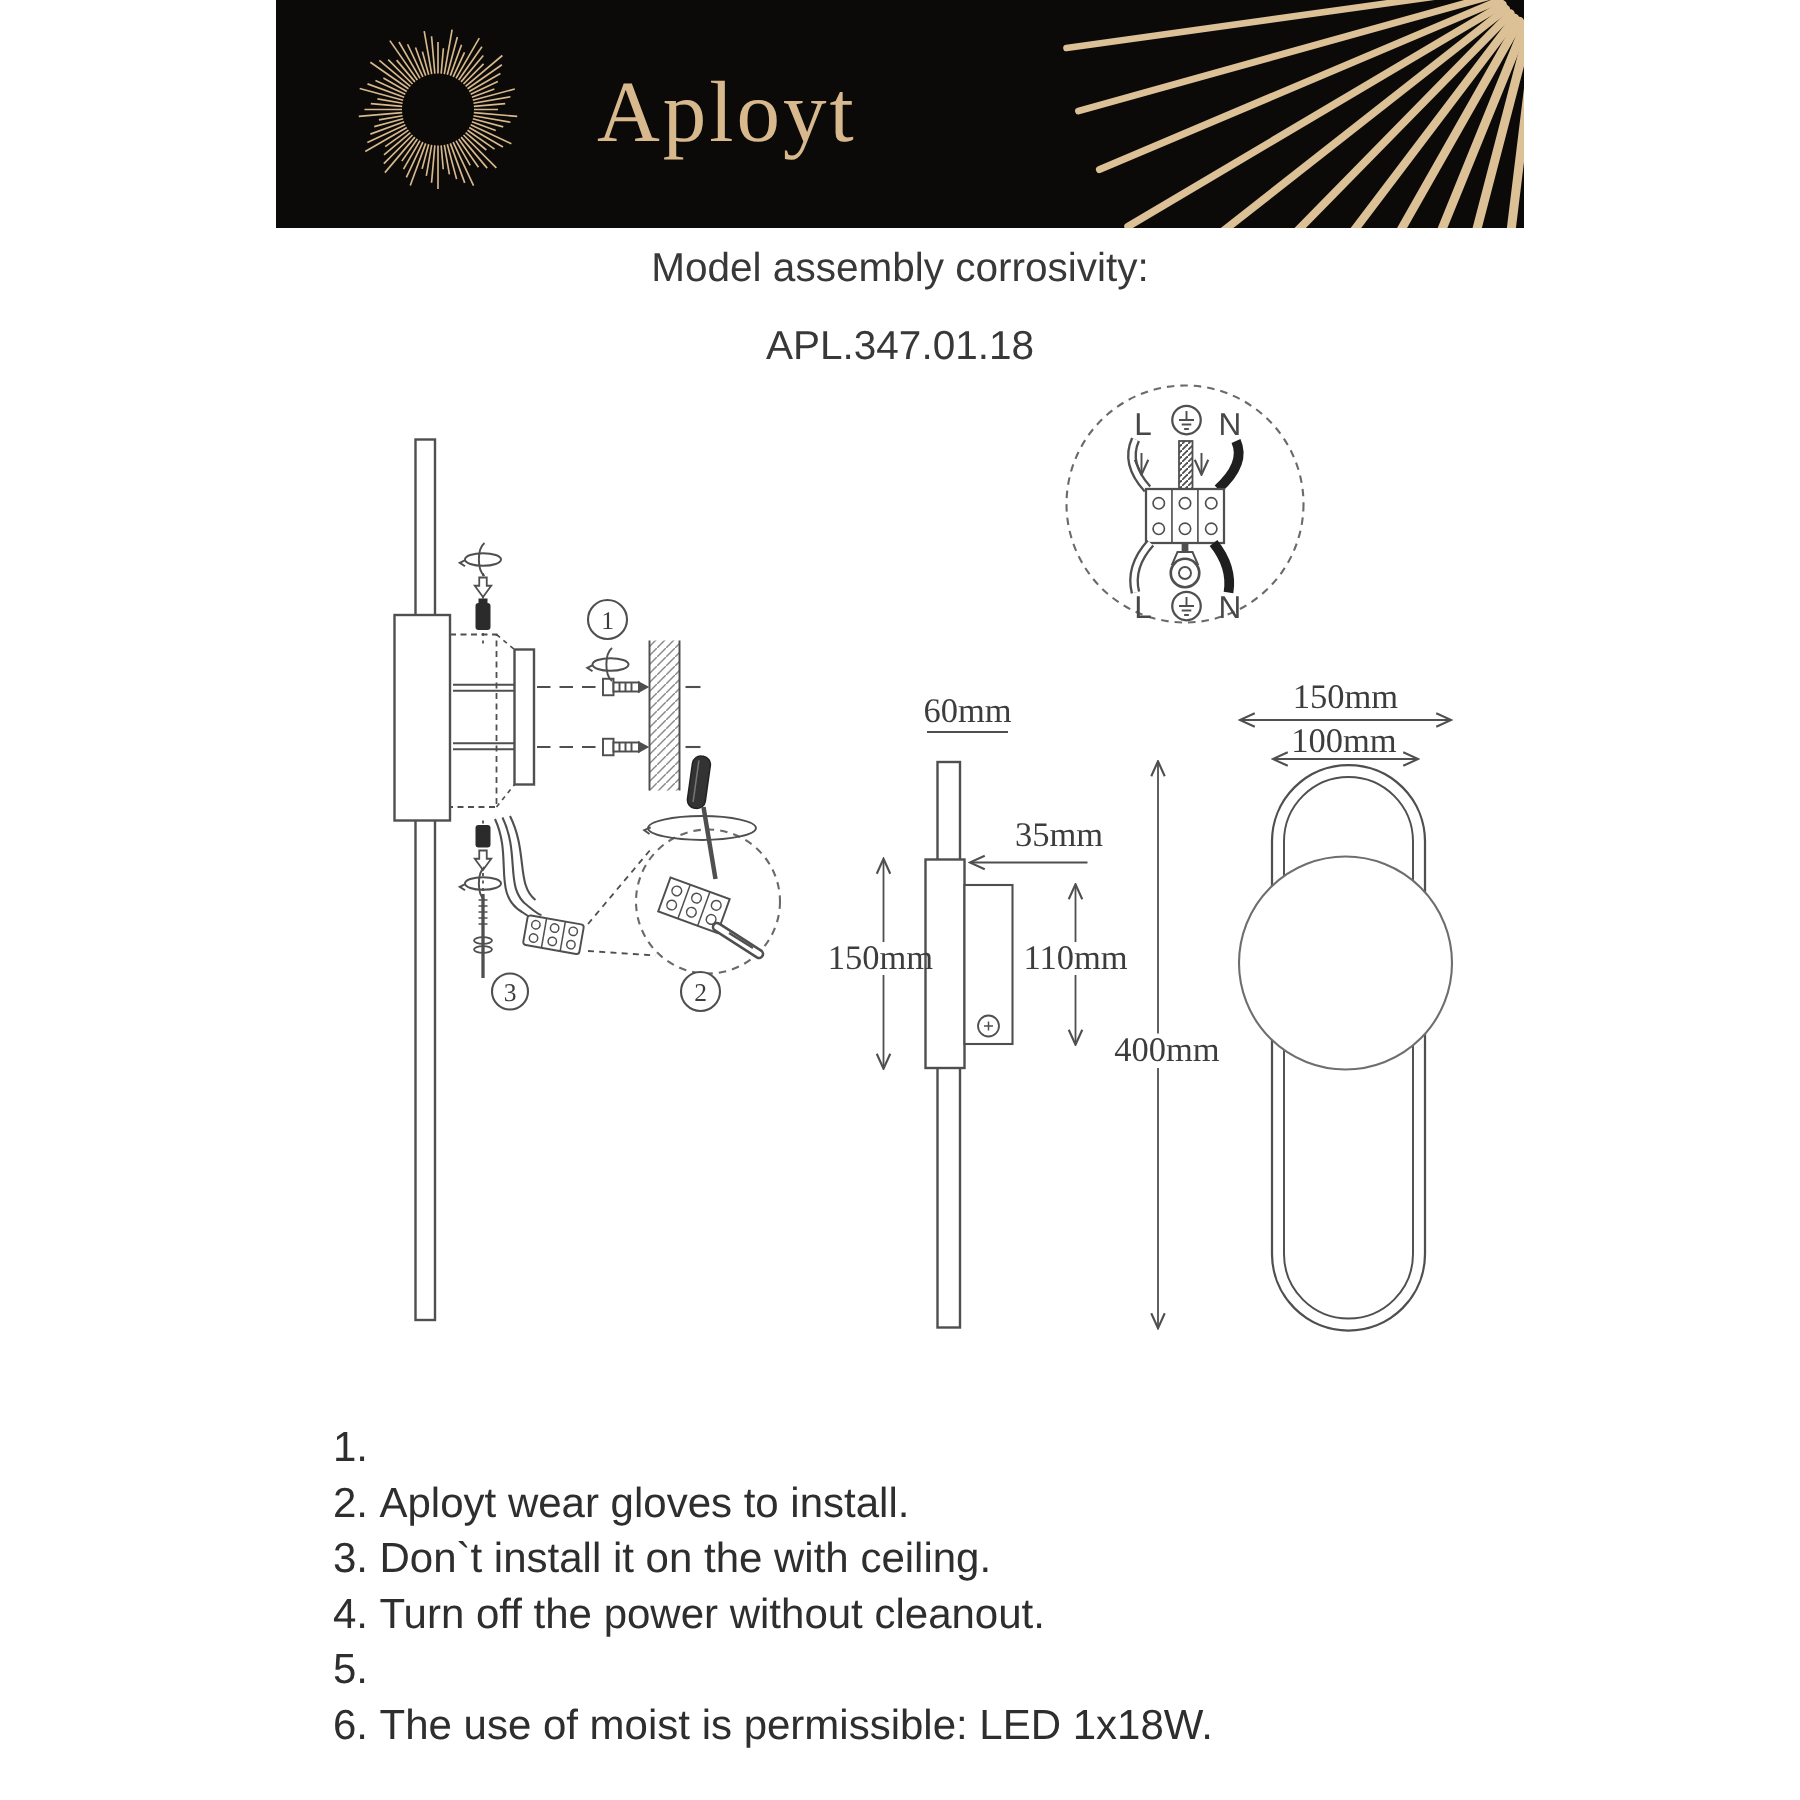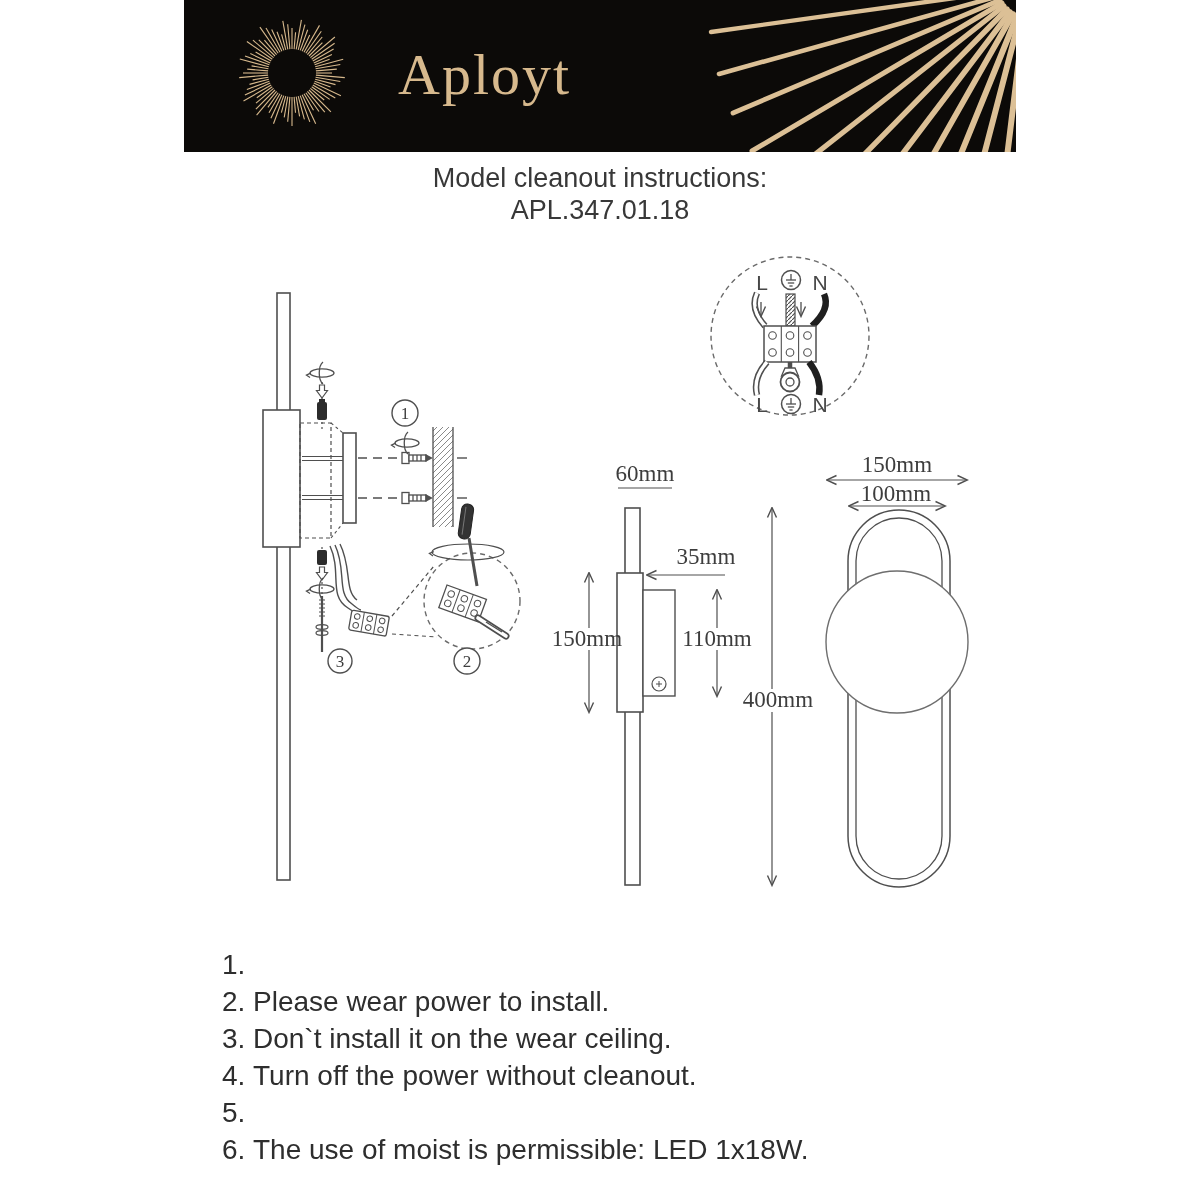--- a/index.html
+++ b/index.html
@@ -7,21 +7,21 @@
         font-family:"Liberation Sans", sans-serif;padding-left:34px;}
   
   .hdr{position:absolute;left:184px;top:0;width:832px;height:152px;background:#0c0a08;overflow:hidden;}
   .hdr svg{position:absolute;left:0;top:0;}
   .brand{position:absolute;left:214px;top:30px;width:360px;height:90px;
          font-family:"Liberation Serif", serif;font-size:58px;font-weight:400;
          letter-spacing:2px;color:#d7b98d;line-height:90px;}
   
   .title{position:absolute;left:0;top:162px;width:1200px;text-align:center;color:#383838;}
   .title .t1{font-size:27px;line-height:32px;}
-  .title .t2{font-size:27px;line-height:32px;}
+  .title .t2{font-size:27px;line-height:32px;margin-top:20px;}
   
   .diag{position:absolute;left:0;top:0;width:1200px;height:1200px;}
   .dim{font:23px "Liberation Serif", serif;fill:#3d3d3d;text-anchor:middle;}
   .lbl{font:21px "Liberation Sans", sans-serif;fill:#474747;text-anchor:middle;}
   .stepnum{font:17px "Liberation Serif", serif;fill:#3d3d3d;text-anchor:middle;}
   
   .instr{position:absolute;left:222px;top:946px;width:800px;color:#2e2e2e;}
   .instr .row{display:flex;font-size:28px;line-height:37px;}
   .instr .num{width:31px;flex:none;}
 </style>
@@ -118,21 +118,21 @@
         <line x1="829" y1="14" x2="686" y2="266" stroke-width="5.8"></line>
         <line x1="833" y1="16" x2="724" y2="284" stroke-width="6"></line>
         <line x1="836" y1="17" x2="763" y2="297" stroke-width="6"></line>
         <line x1="840" y1="18" x2="805" y2="304" stroke-width="6"></line>
         <line x1="844" y1="18" x2="841" y2="308" stroke-width="6"></line>
       </g>
     </svg>
   </div>
 
   <div class="title">
-    <div class="t1">Model cleanout instructions:</div>
+    <div class="t1">Model assembly corrosivity:</div>
     <div class="t2">APL.347.01.18</div>
   </div>
 
   <svg class="diag" viewBox="0 0 1200 1200">
     <defs>
       <marker id="ar" viewBox="0 0 12 12" refX="10.5" refY="6" markerWidth="12" markerHeight="12" markerUnits="userSpaceOnUse" orient="auto-start-reverse">
         <path d="M1,1.5 L11,6 L1,10.5" fill="none" stroke="#4f4f4f" stroke-width="1.4"></path>
       </marker>
       <pattern id="hw" width="6" height="6" patternUnits="userSpaceOnUse">
         <path d="M0,6 L6,0" stroke="#8a8a8a" stroke-width="1"></path>
@@ -343,25 +343,25 @@
       <circle cx="897" cy="642" r="71" fill="#fff" stroke="#6e6e6e" stroke-width="1.4"></circle>
     </g>
   </svg>
 
   <div class="instr">
     <div class="row">
       <span class="num">1.</span>
     </div>
     <div class="row">
       <span class="num">2.</span>
-      <span class="txt">Please wear power to install.</span>
+      <span class="txt">Aployt wear gloves to install.</span>
     </div>
     <div class="row">
       <span class="num">3.</span>
-      <span class="txt">Don`t install it on the wear ceiling.</span>
+      <span class="txt">Don`t install it on the with ceiling.</span>
     </div>
     <div class="row">
       <span class="num">4.</span>
       <span class="txt">Turn off the power without cleanout.</span>
     </div>
     <div class="row">
       <span class="num">5.</span>
     </div>
     <div class="row">
       <span class="num">6.</span>

